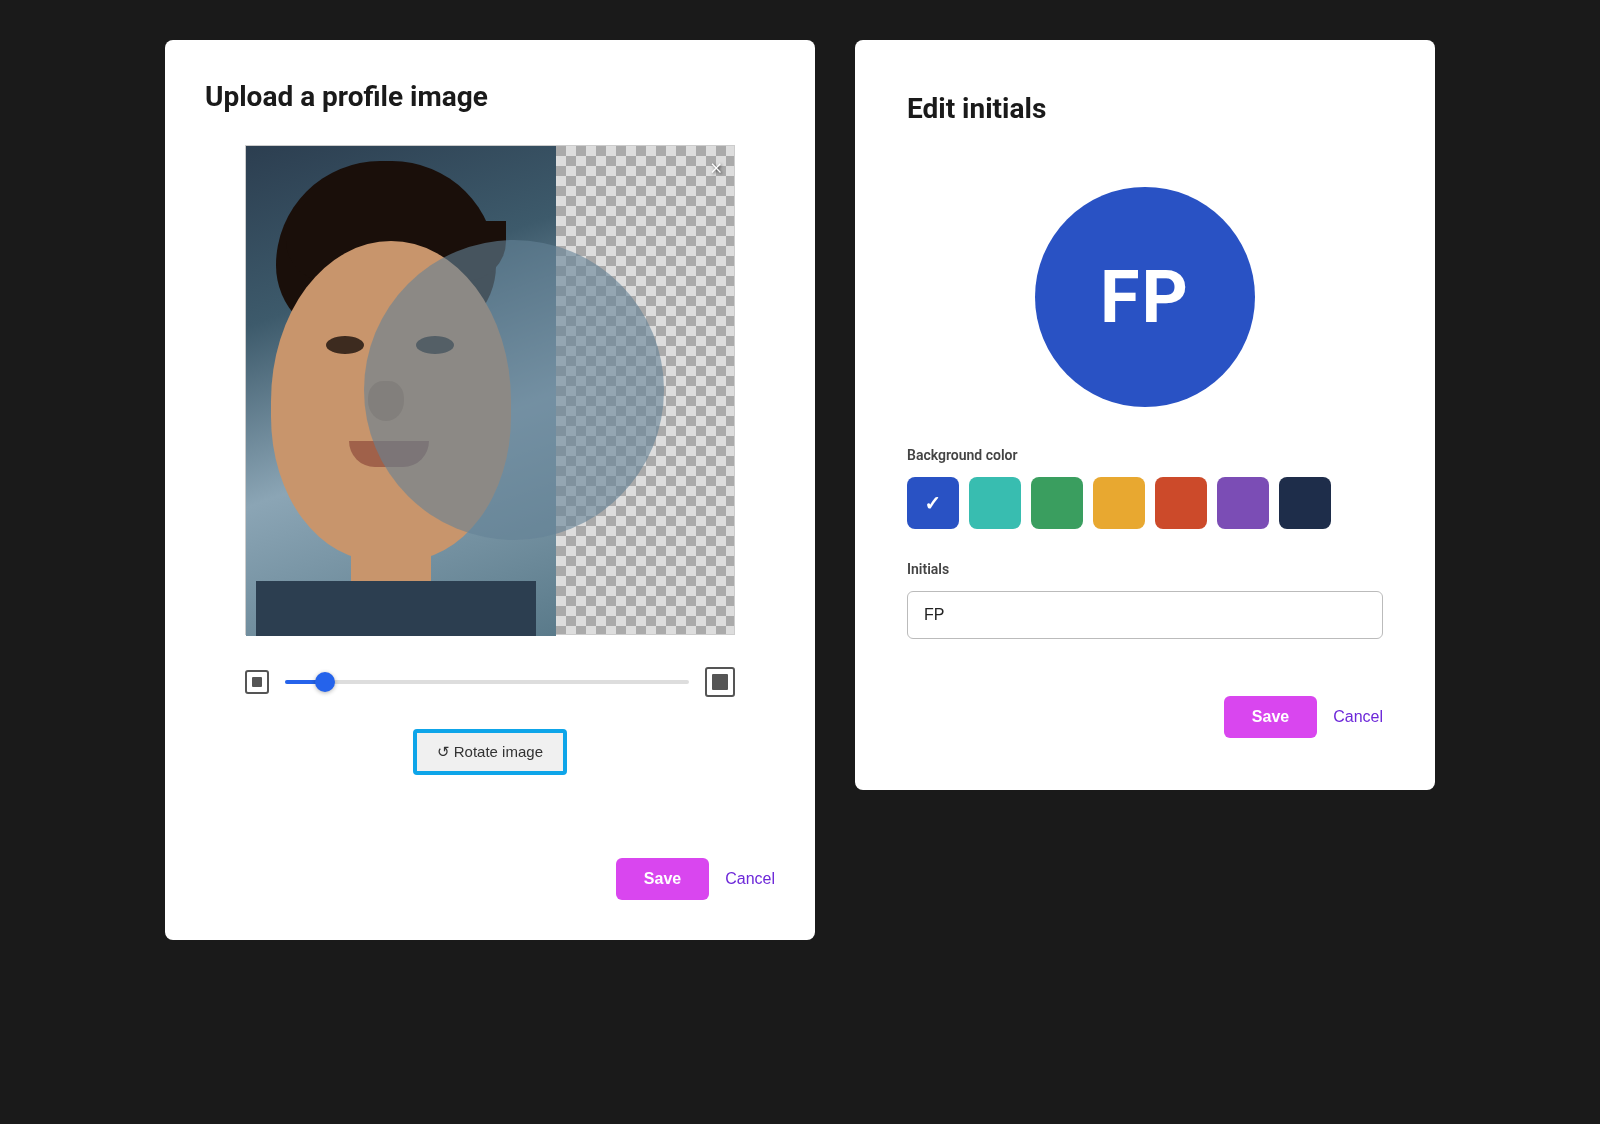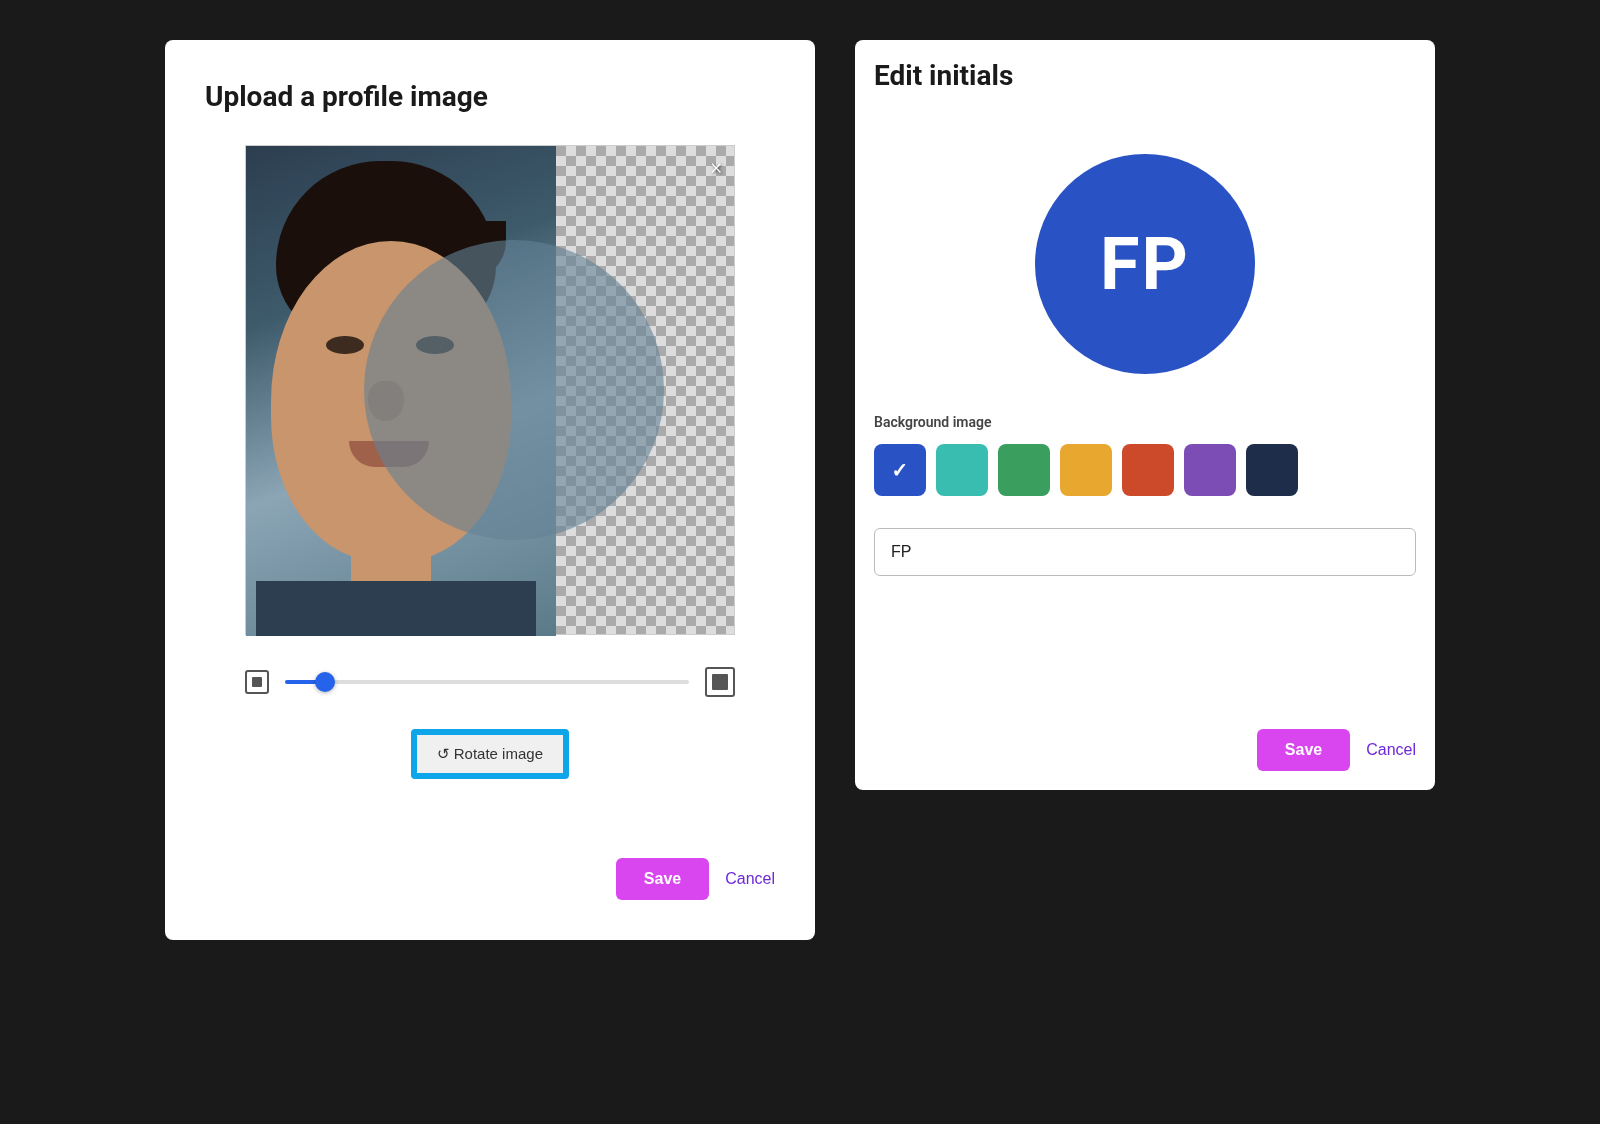--- a/index.html
+++ b/index.html
@@ -232,21 +232,21 @@
       border-radius: 50%;
       box-shadow: 0 1px 4px rgba(0,0,0,0.3);
     }
 
     
     .rotate-btn {
       display: flex;
       align-items: center;
       gap: 8px;
       background: #f0f0f0;
-      border: 6px solid #0ea5e9;
+      border: 4px solid #0ea5e9;
       border-radius: 4px;
       padding: 10px 20px;
       font-size: 15px;
       color: #333;
       cursor: pointer;
       margin: 0 auto 40px;
     }
 
     
     .bottom-actions {
@@ -274,21 +274,21 @@
       color: #6d28d9;
       font-size: 16px;
       font-weight: 500;
       cursor: pointer;
     }
 
     
     .right-panel {
       background: #ffffff;
       border-radius: 8px;
-      padding: 19px;
+      padding: 52px;
       width: 580px;
       min-height: 750px;
       display: flex;
       flex-direction: column;
     }
 
     
     .avatar-preview {
       width: 220px;
       height: 220px;
@@ -404,32 +404,33 @@
   </div>
 </div>
 
 <div class="right-panel">
   <h2 class="panel-title">Edit initials</h2>
 
   <div class="avatar-preview">
     <span class="avatar-initials">FP</span>
   </div>
 
-  <div class="section-label">Background image</div>
+  <div class="section-label">Background color</div>
 
   <div class="color-swatches">
     <div class="color-swatch selected" style="background:#2952c4"></div>
     <div class="color-swatch" style="background:#38bdb0"></div>
     <div class="color-swatch" style="background:#3a9e5f"></div>
     <div class="color-swatch" style="background:#e8a830"></div>
     <div class="color-swatch" style="background:#cc4a2a"></div>
     <div class="color-swatch" style="background:#7b4db5"></div>
     <div class="color-swatch" style="background:#1e2d4a"></div>
   </div>
 
+  <div class="section-label">Initials</div>
 
   <input type="text" class="initials-input" value="FP" style="">
 
   <div class="right-bottom-actions">
     <button class="btn-primary">Save</button>
     <button class="btn-cancel">Cancel</button>
   </div>
 </div>
 
 </body></html>

